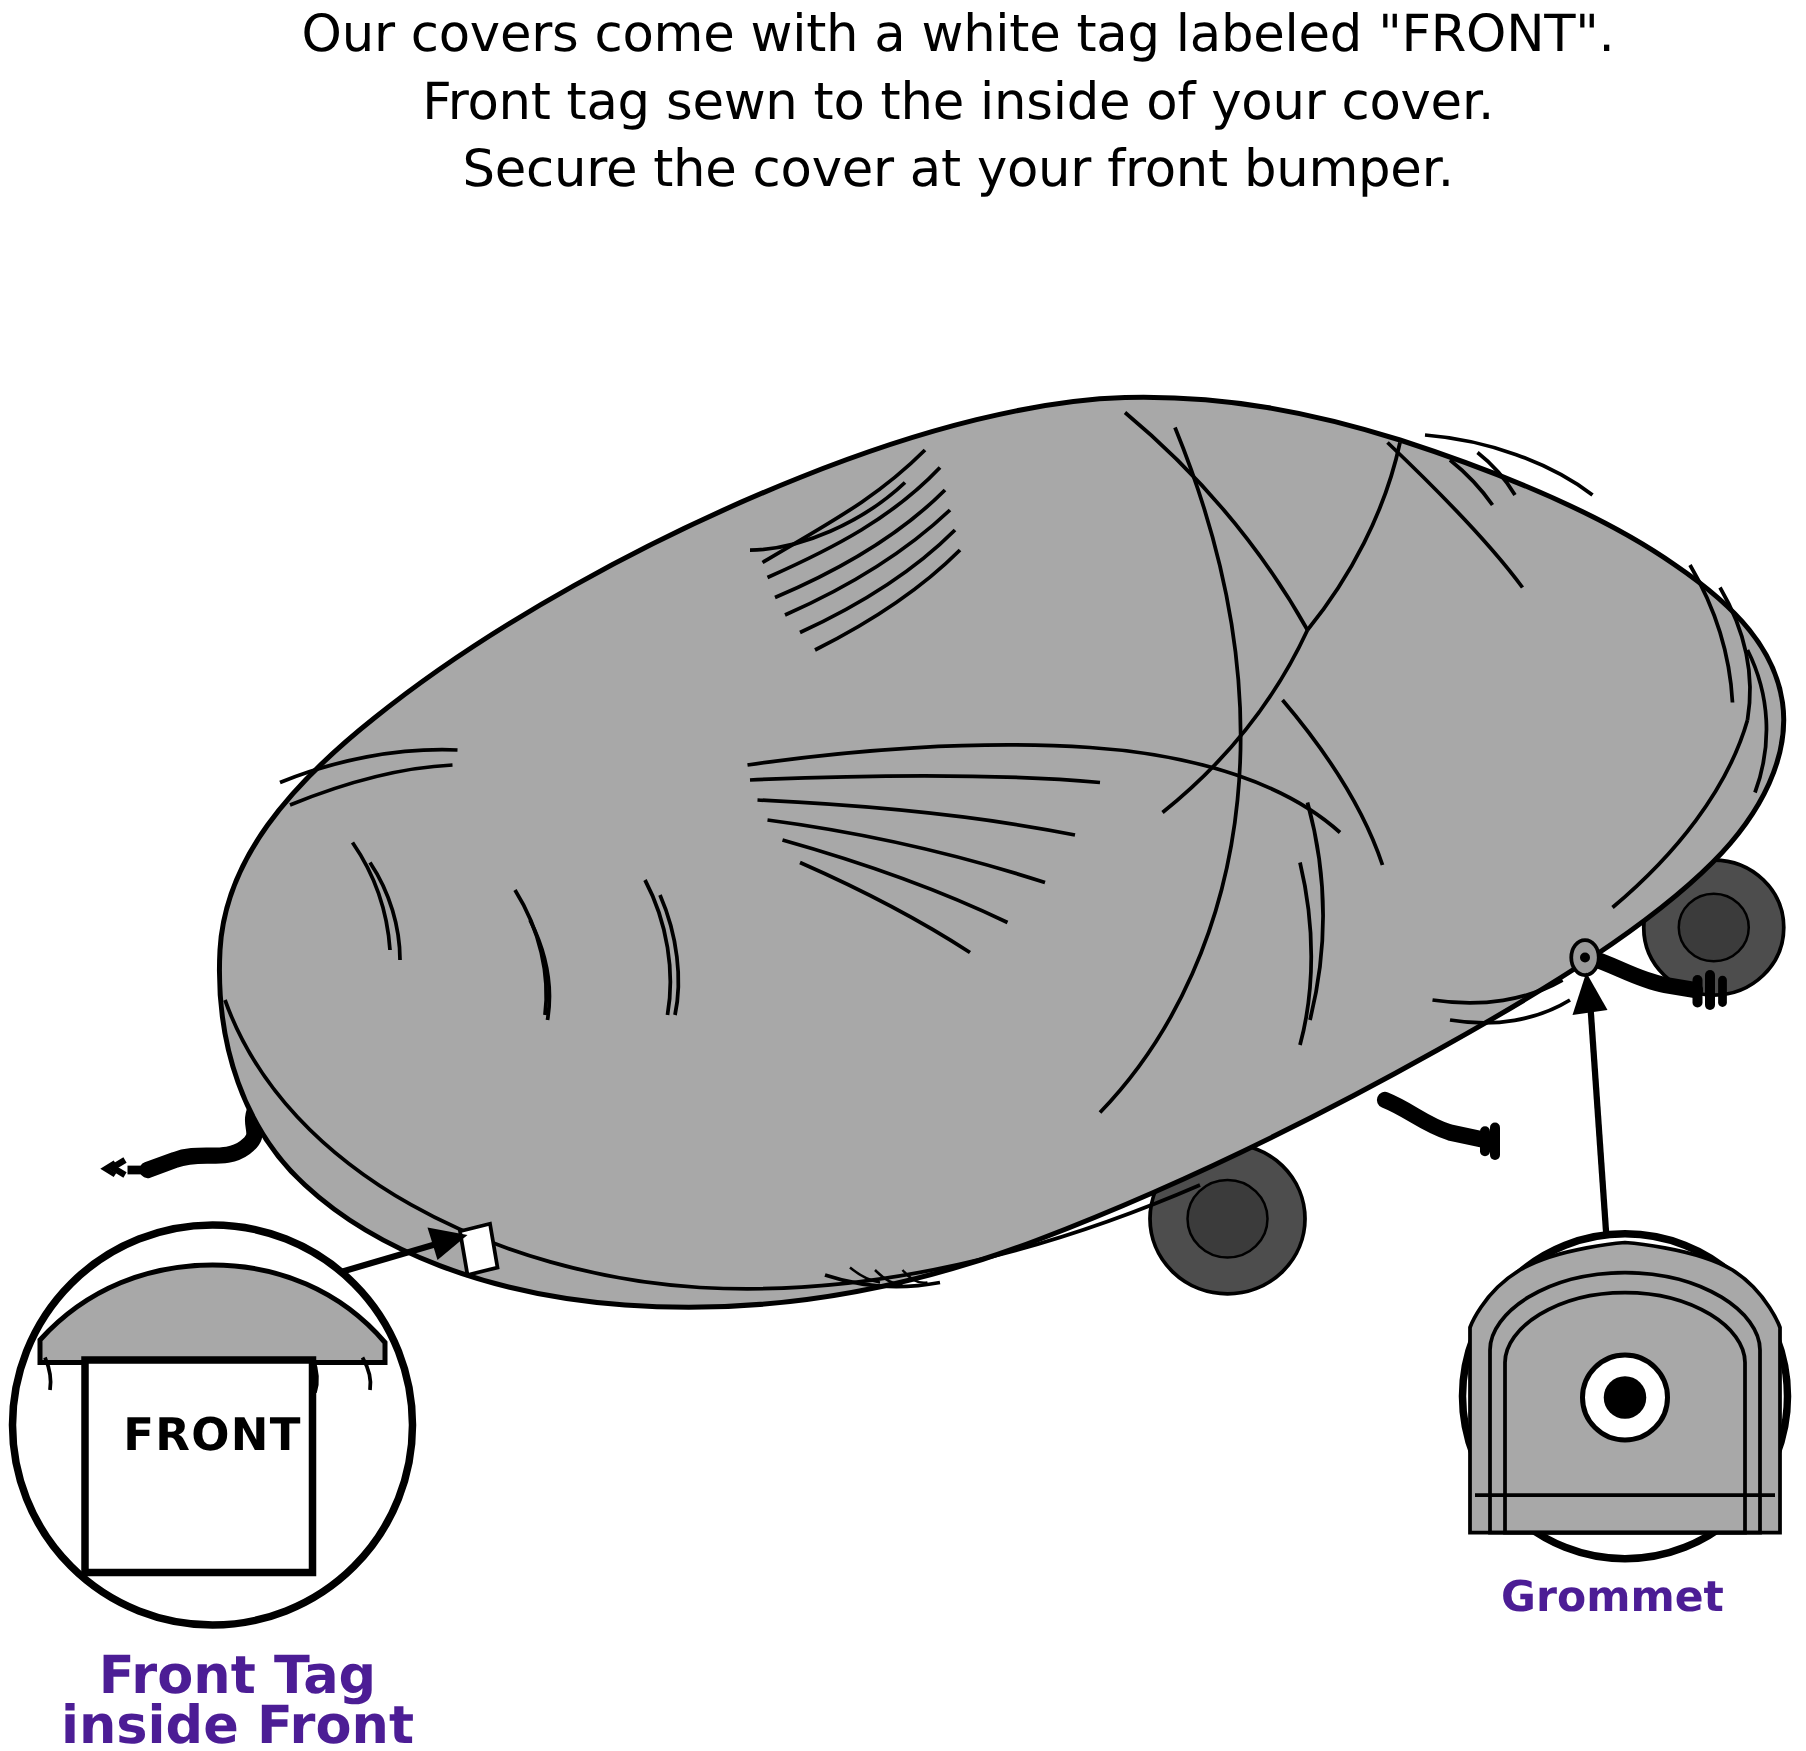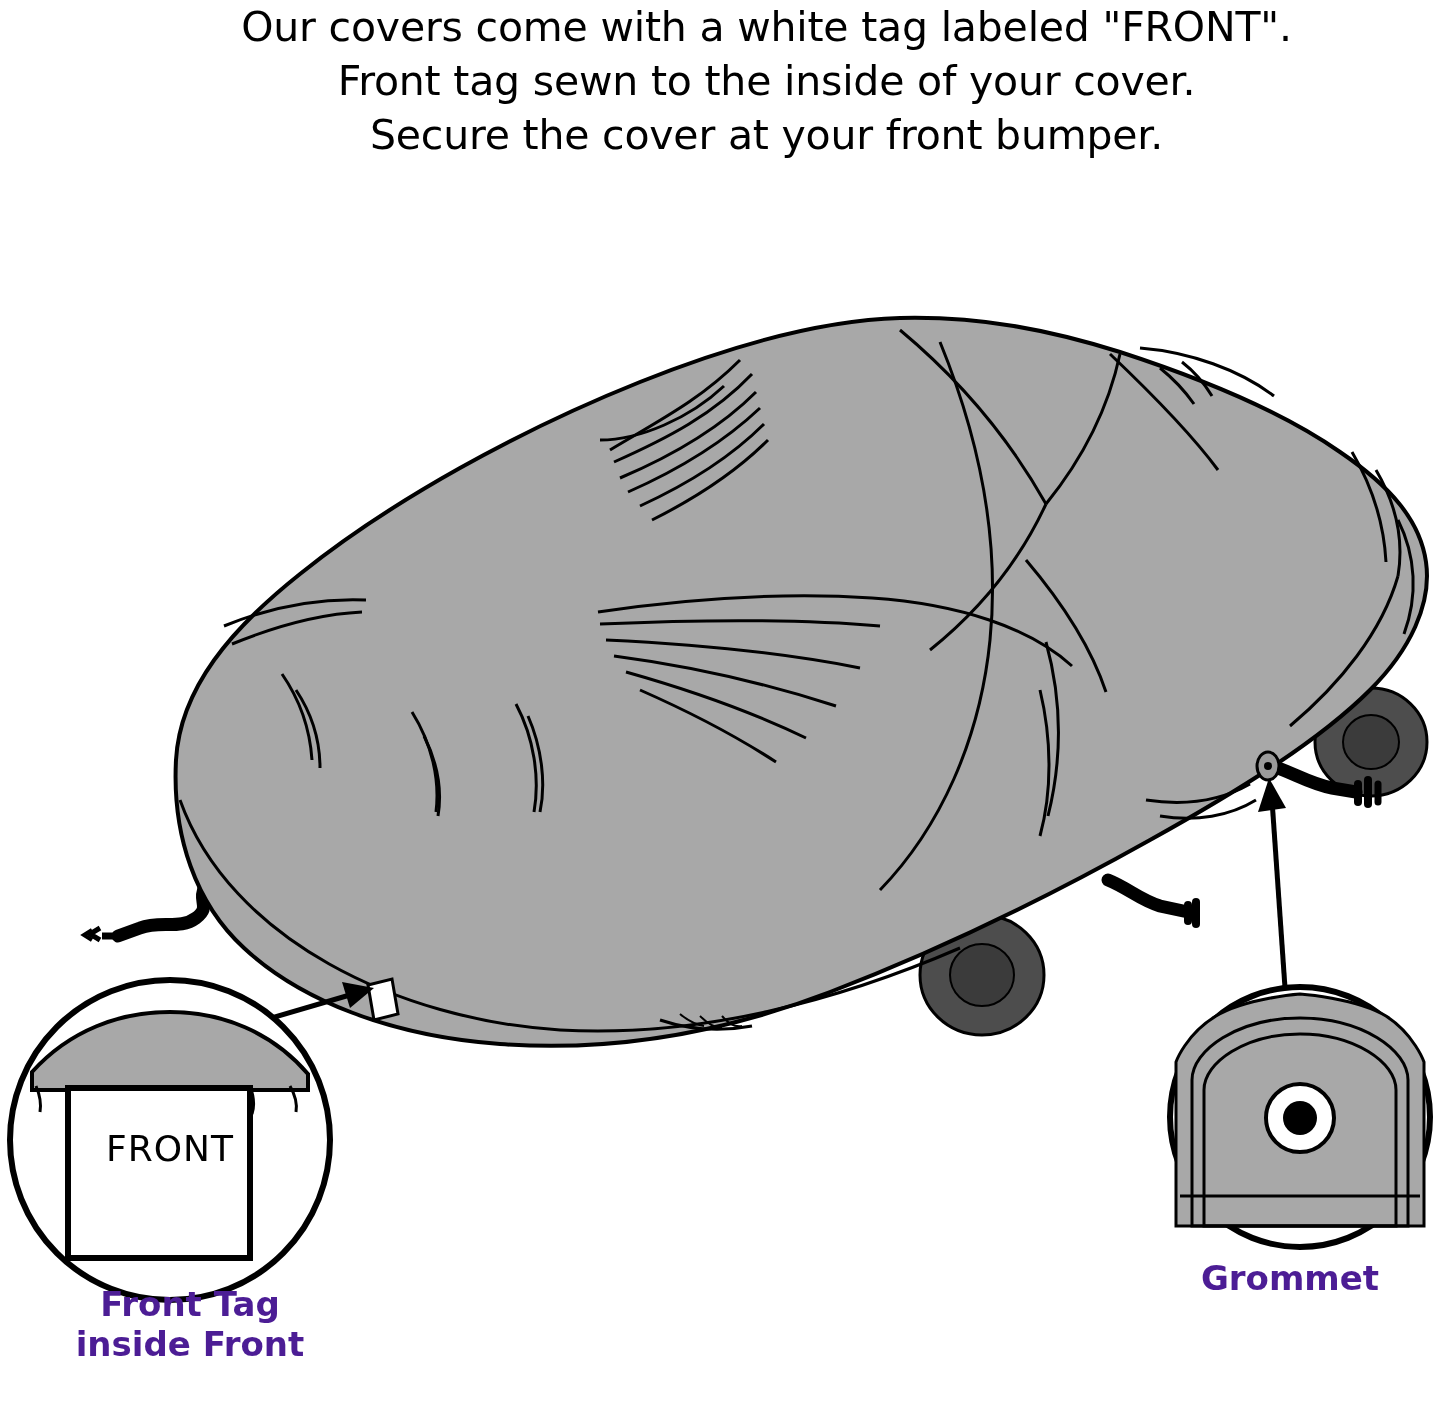--- a/index.html
+++ b/index.html
@@ -41,41 +41,41 @@
   }
   .cap {
     position: absolute;
     color: #4c1d95;
     font-family: "DejaVu Sans", sans-serif;
     font-weight: bold;
     text-align: center;
   }
   .cap-front {
     left: 0px;
-    top: 1284px;
+    top: 1320px;
     width: 380px;
-    font-size: 34px;
+    font-size: 42px;
     line-height: 40px;
     text-align: center;
   }
   .cap-grommet {
     left: 1140px;
     top: 1258px;
     width: 300px;
     font-size: 34px;
     line-height: 40px;
   }
   .tag-label {
     position: absolute;
     left: 70px;
     top: 1128px;
     width: 200px;
     text-align: center;
     font-family: "DejaVu Sans", sans-serif;
-    font-weight: normal;
+    font-weight: bold;
     font-size: 36px;
     letter-spacing: 1px;
     color: #000000;
   }
 </style>
 </head>
 <body>
 
 <div id="stage">
 

